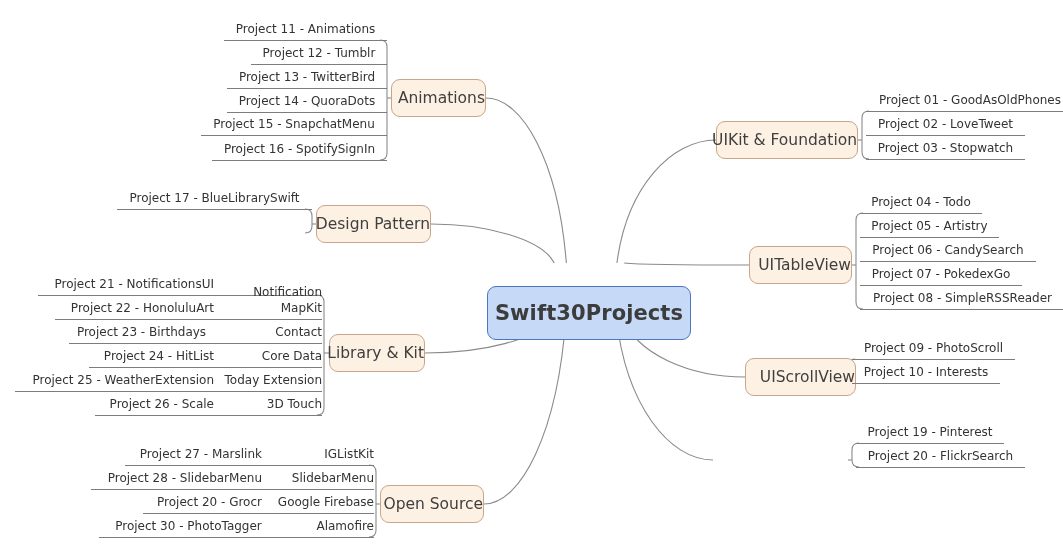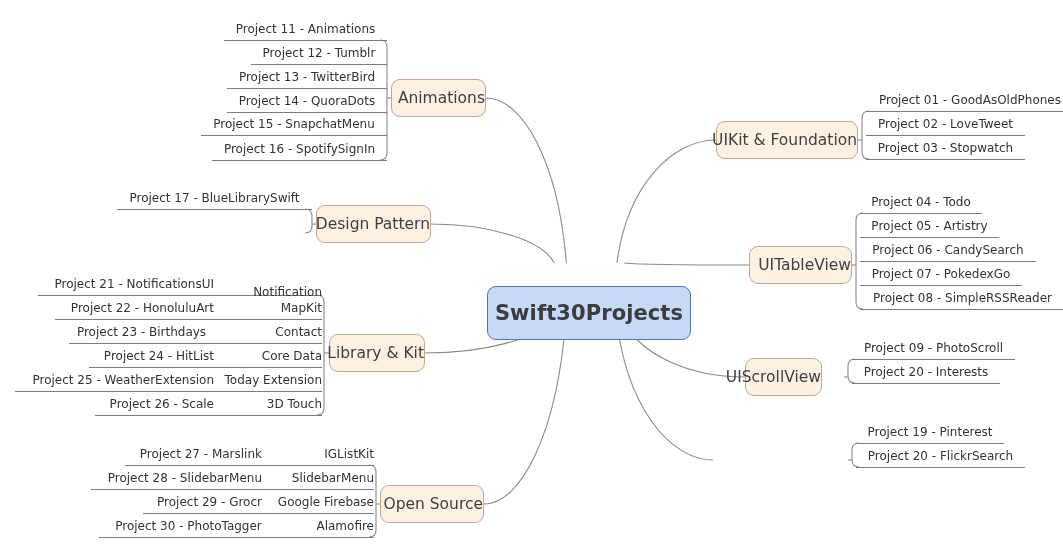--- a/index.html
+++ b/index.html
@@ -151,21 +151,21 @@
     </div>
     <div class="leaf two" style="top: 444px; left: 125px; width: 249px;">
       <span class="pname" style="left: 0px; width: 137px;">Project 27 - Marslink</span>
       <span class="tag" style="left: 137px; width: 112px;">IGListKit</span>
     </div>
     <div class="leaf two" style="top: 468px; left: 91px; width: 283px;">
       <span class="pname" style="left: 0px; width: 171px;">Project 28 - SlidebarMenu</span>
       <span class="tag" style="left: 171px; width: 112px;">SlidebarMenu</span>
     </div>
     <div class="leaf two" style="top: 492px; left: 143px; width: 231px;">
-      <span class="pname" style="left: 0px; width: 119px;">Project 29 - Grocr</span>
+      <span class="pname" style="left: 0px; width: 119px;">Project 20 - Grocr</span>
       <span class="tag" style="left: 119px; width: 112px;">Google Firebase</span>
     </div>
     <div class="leaf two" style="top: 516px; left: 99px; width: 275px;">
       <span class="pname" style="left: 8px; width: 163px; text-align: center;">Project 30 - PhotoTagger</span>
       <span class="tag" style="left: 163px; width: 112px;">Alamofire</span>
     </div>
     <div class="branch" style="left: 716px; top: 121px; width: 142px; height: 38px;">
       <span>UIKit &amp; Foundation</span>
     </div>
     <div class="leaf center" style="top: 90px; left: 866px; width: 208px;">
@@ -188,28 +188,28 @@
     </div>
     <div class="leaf center" style="top: 240px; left: 860px; width: 176px;">
       <span class="pname">Project 06 - CandySearch</span>
     </div>
     <div class="leaf center" style="top: 264px; left: 860px; width: 162px;">
       <span class="pname">Project 07 - PokedexGo</span>
     </div>
     <div class="leaf center" style="top: 288px; left: 860px; width: 205px;">
       <span class="pname">Project 08 - SimpleRSSReader</span>
     </div>
-    <div class="branch" style="left: 745px; top: 358px; width: 77px; height: 38px;">
+    <div class="branch" style="left: 745px; top: 358px; width: 111px; height: 38px;">
       <span>UIScrollView</span>
     </div>
     <div class="leaf center" style="top: 338px; left: 852px; width: 163px;">
       <span class="pname">Project 09 - PhotoScroll</span>
     </div>
     <div class="leaf center" style="top: 362px; left: 852px; width: 148px;">
-      <span class="pname">Project 20 - Interests</span>
+      <span class="pname">Project 10 - Interests</span>
     </div>
     <div class="leaf center" style="top: 422px; left: 856px; width: 148px;">
       <span class="pname">Project 19 - Pinterest</span>
     </div>
     <div class="leaf center" style="top: 446px; left: 856px; width: 169px;">
       <span class="pname">Project 20 - FlickrSearch</span>
     </div>
   </div>
 
 </body></html>

